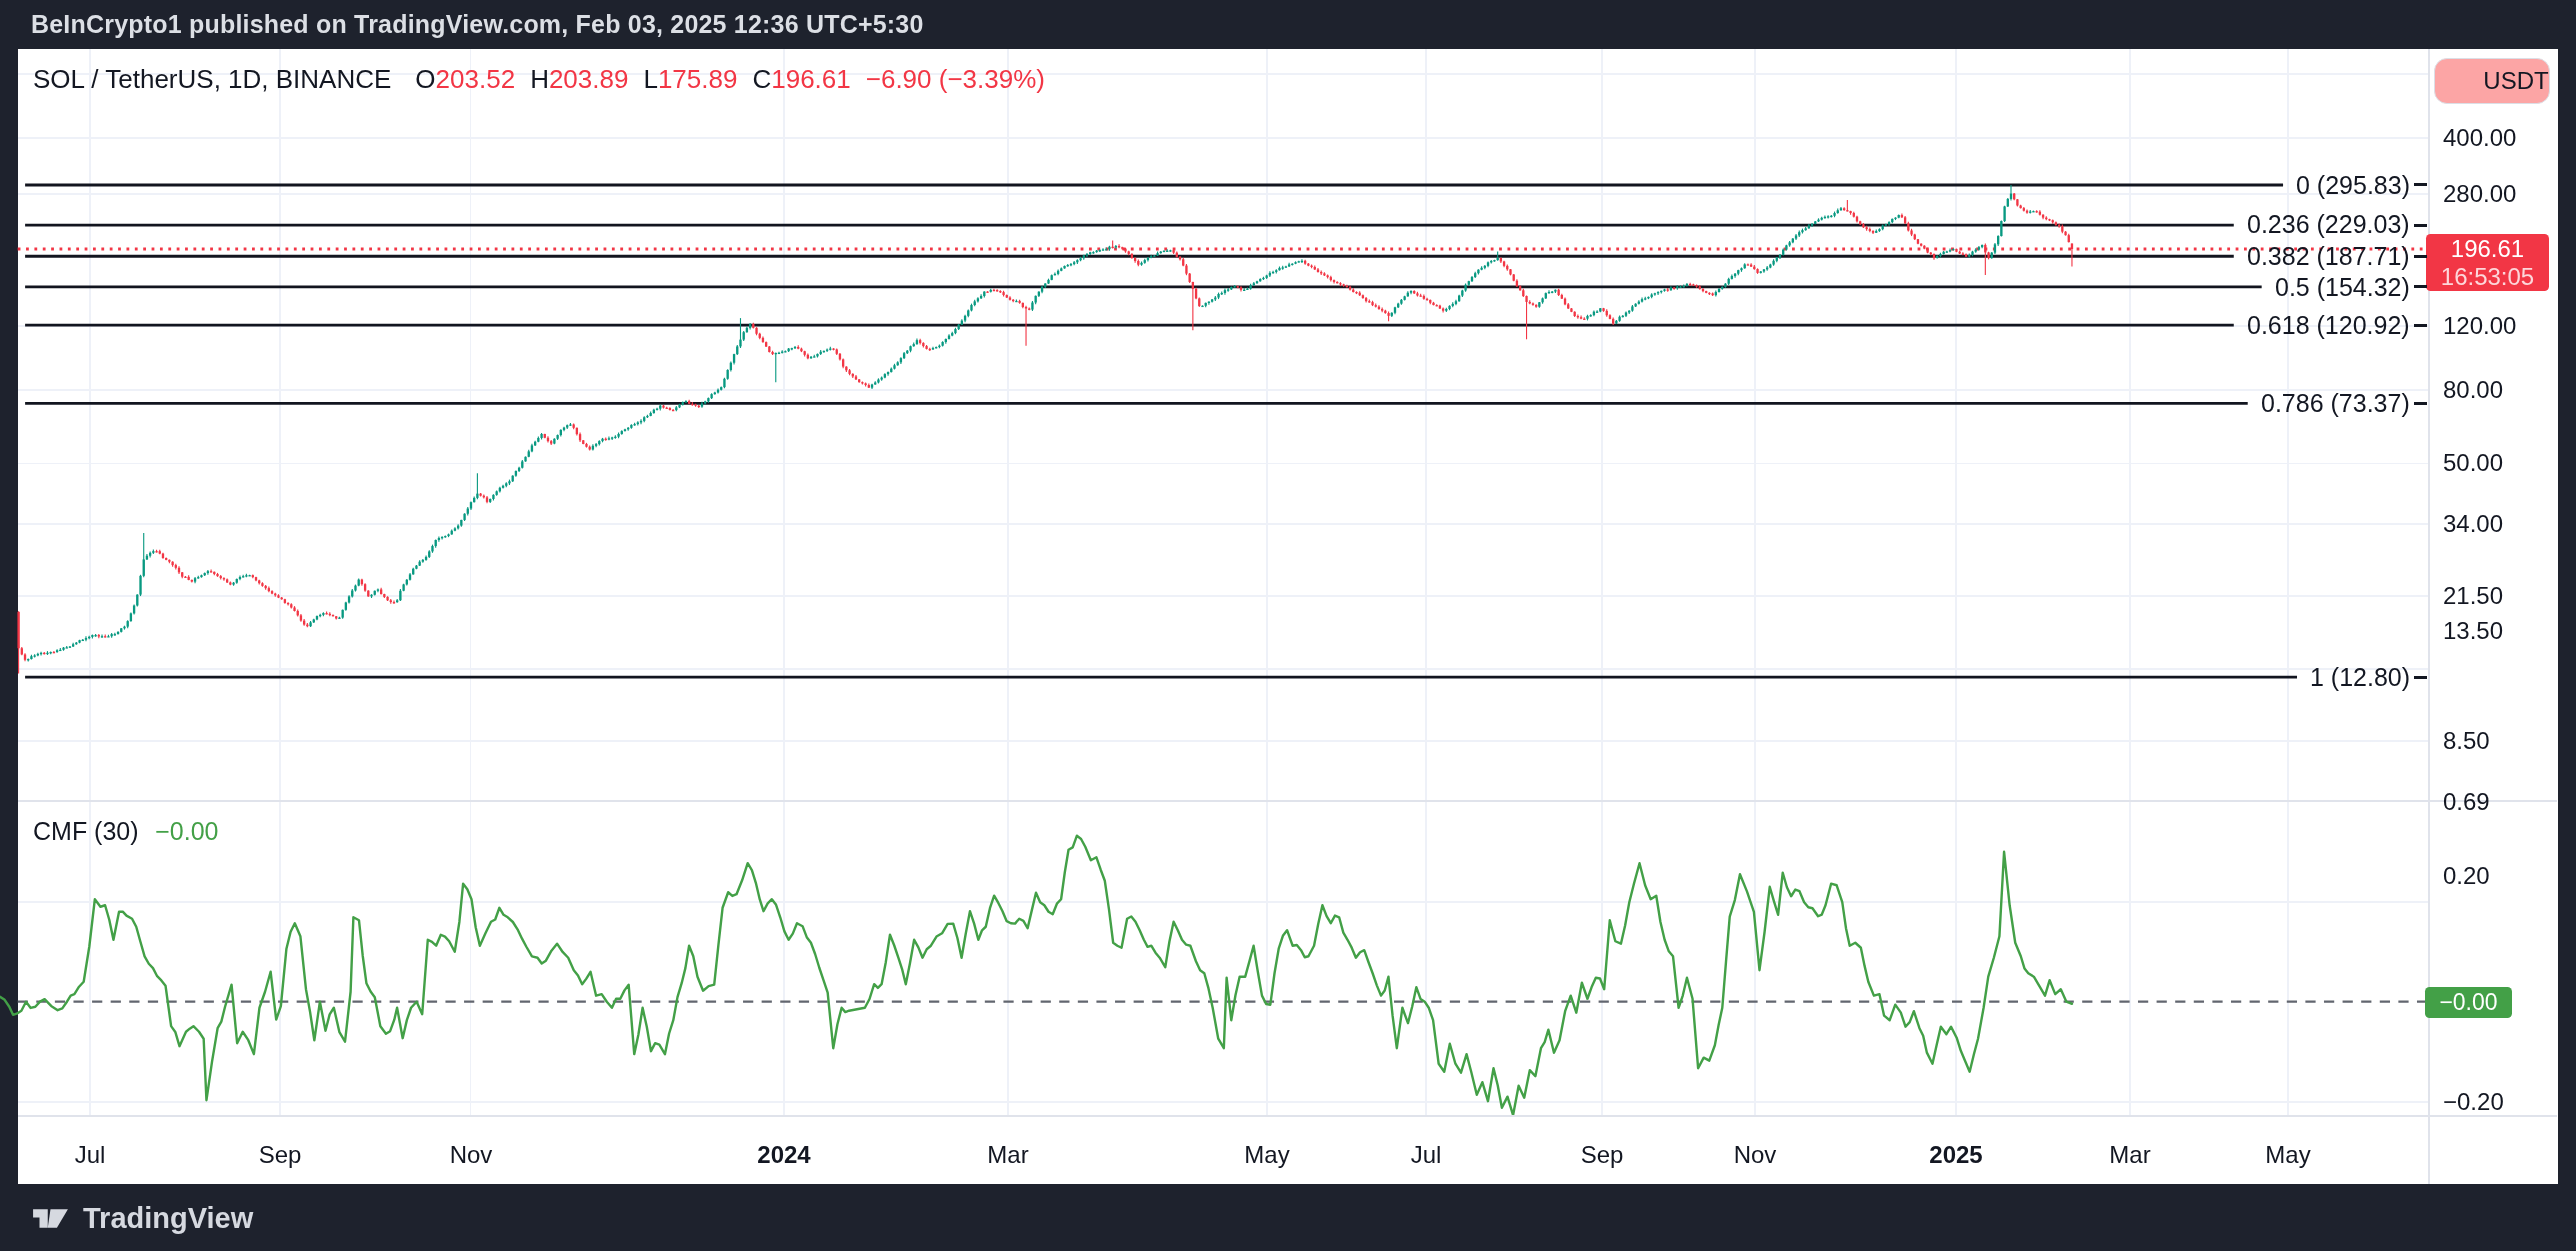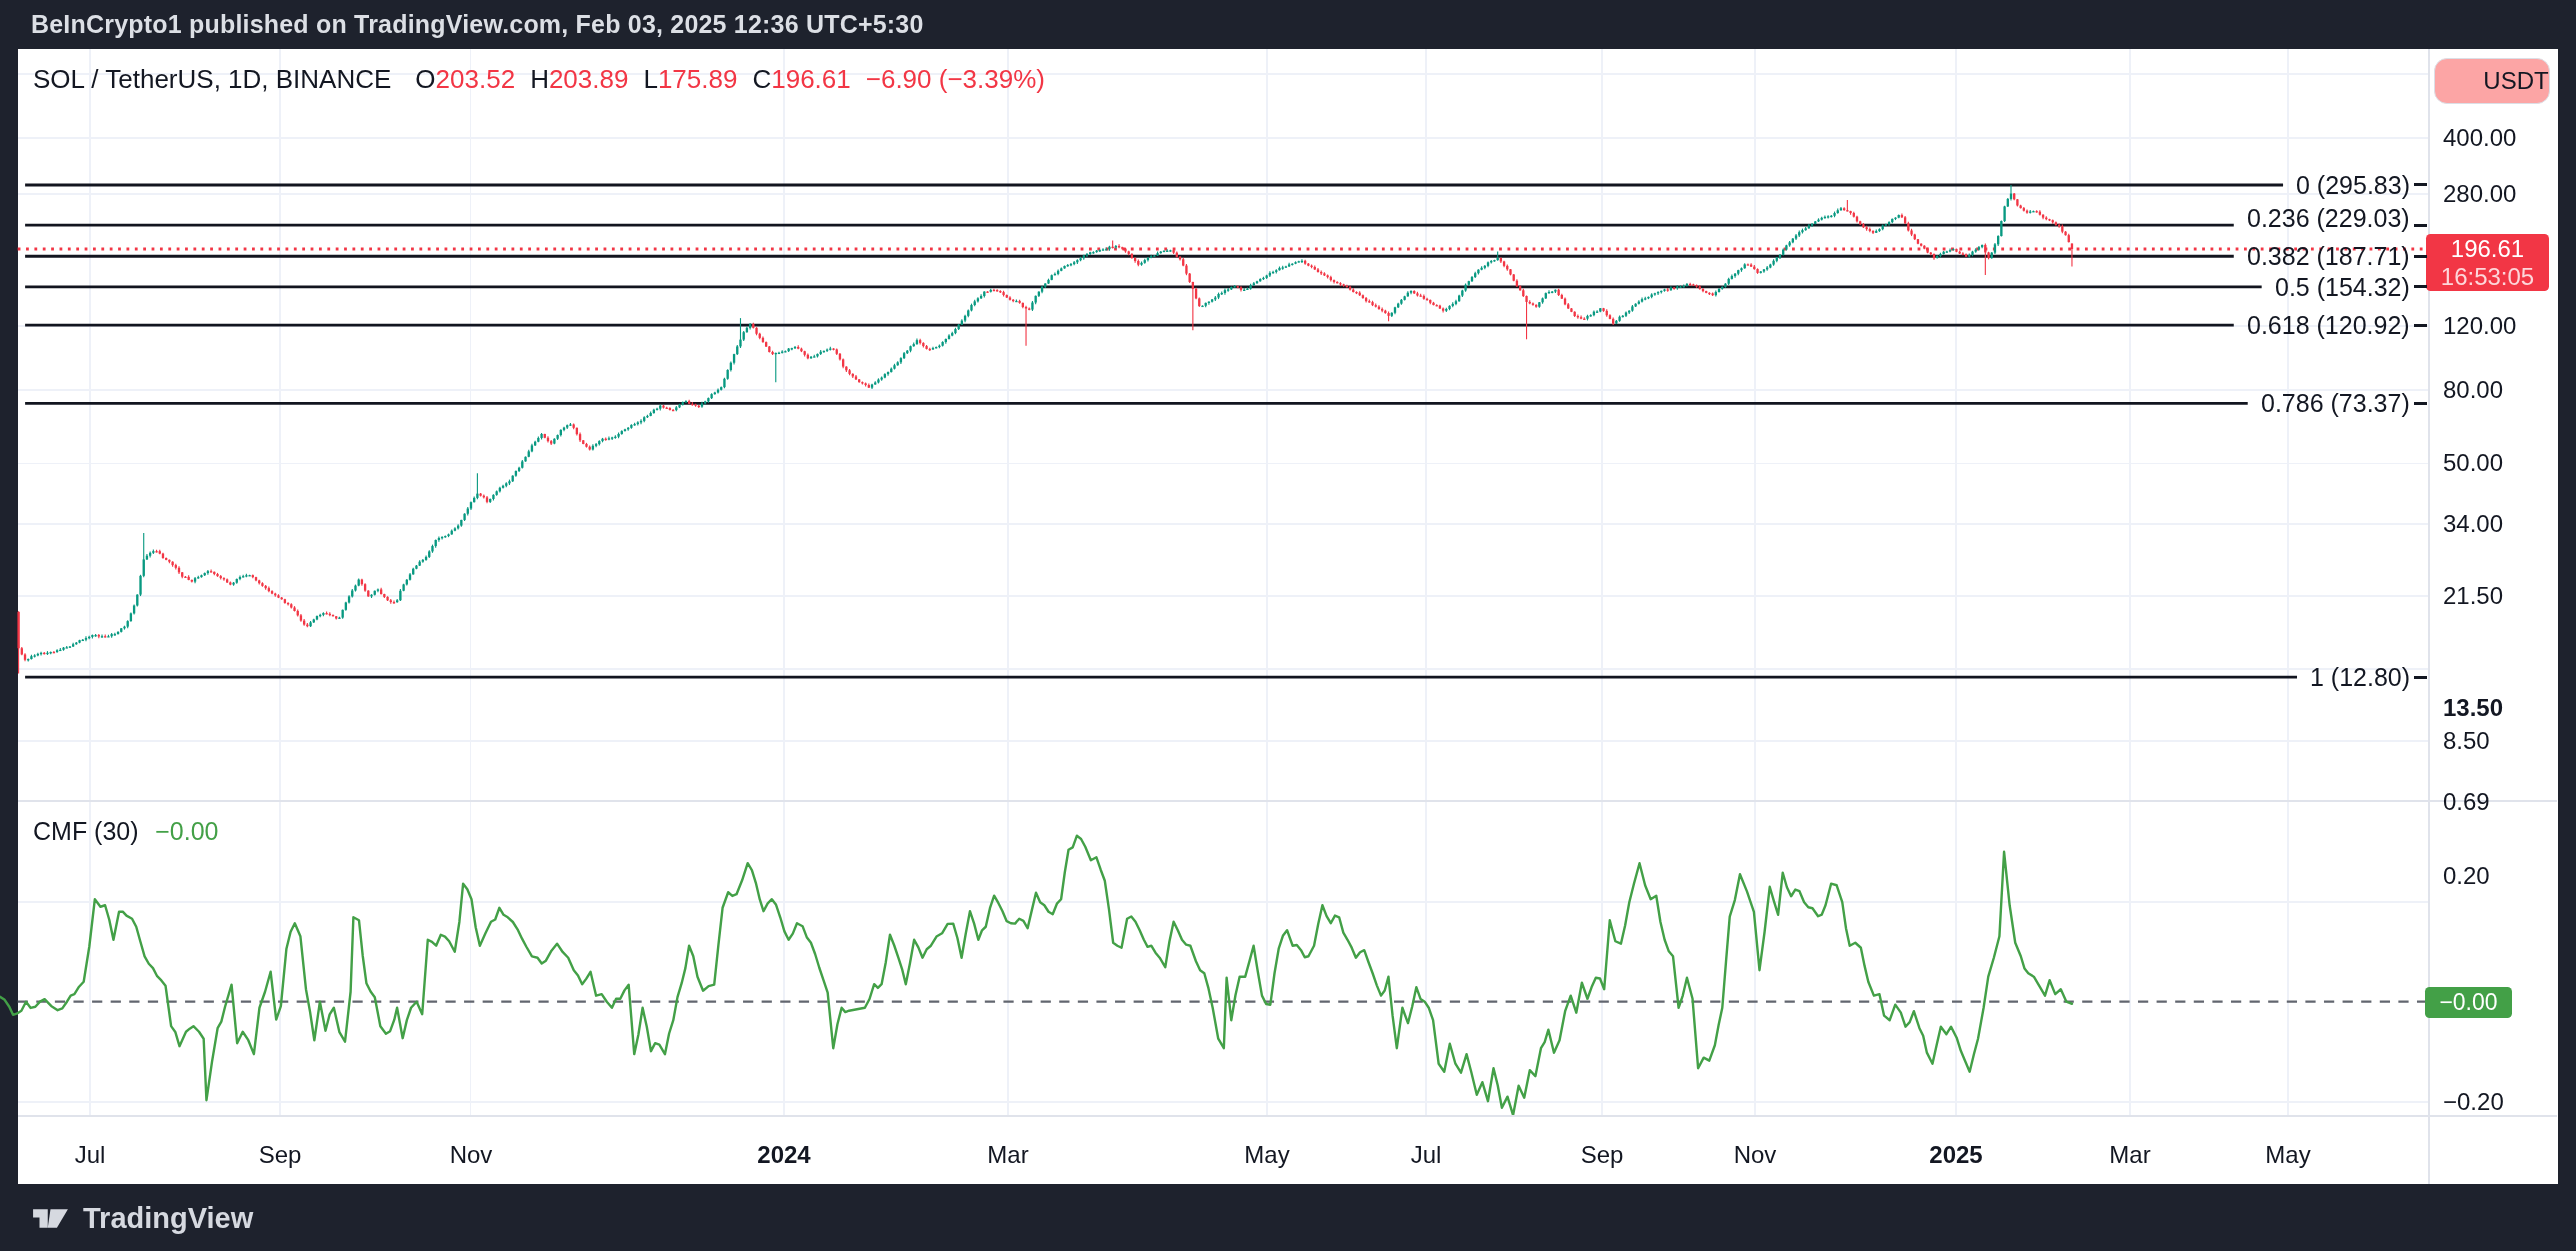--- a/index.html
+++ b/index.html
@@ -1402,30 +1402,30 @@
   </div>
 
   <div id="price-axis-labels">
       <div class="abs price-tick" style="left: 2443px; top: 124px;">400.00</div>
       <div class="abs price-tick" style="left: 2443px; top: 180px;">280.00</div>
       <div class="abs price-tick" style="left: 2443px; top: 312px;">120.00</div>
       <div class="abs price-tick" style="left: 2443px; top: 376px;">80.00</div>
       <div class="abs price-tick" style="left: 2443px; top: 449px;">50.00</div>
       <div class="abs price-tick" style="left: 2443px; top: 510px;">34.00</div>
       <div class="abs price-tick" style="left: 2443px; top: 582px;">21.50</div>
-      <div class="abs price-tick" style="left: 2443px; top: 694px; font-weight: bold;">13.50</div>
+      <div class="abs price-tick" style="left: 2443px; top: 617px;">13.50</div>
       <div class="abs price-tick" style="left: 2443px; top: 727px;">8.50</div>
       <div class="abs price-tick" style="left: 2443px; top: 788px;">0.69</div>
       <div class="abs price-tick" style="left: 2443px; top: 862px;">0.20</div>
       <div class="abs price-tick" style="left: 2443px; top: 1088px;">−0.20</div>
     </div>
   <div id="fib-labels">
       <div class="abs fib-label" style="top: 171px; left: 2296px;">0 (295.83)</div>
       <div class="abs fib-dash" style="left: 2414px; top: 183px;"></div>
-      <div class="abs fib-label" style="top: 204px; left: 2247px;">0.236 (229.03)</div>
+      <div class="abs fib-label" style="top: 210px; left: 2247px;">0.236 (229.03)</div>
       <div class="abs fib-dash" style="left: 2414px; top: 224px;"></div>
       <div class="abs fib-label" style="top: 242px; left: 2247px;">0.382 (187.71)</div>
       <div class="abs fib-dash" style="left: 2414px; top: 255px;"></div>
       <div class="abs fib-label" style="top: 273px; left: 2275px;">0.5 (154.32)</div>
       <div class="abs fib-dash" style="left: 2414px; top: 285px;"></div>
       <div class="abs fib-label" style="top: 311px; left: 2247px;">0.618 (120.92)</div>
       <div class="abs fib-dash" style="left: 2414px; top: 324px;"></div>
       <div class="abs fib-label" style="top: 389px; left: 2261px;">0.786 (73.37)</div>
       <div class="abs fib-dash" style="left: 2414px; top: 402px;"></div>
       <div class="abs fib-label" style="top: 663px; left: 2310px;">1 (12.80)</div>

